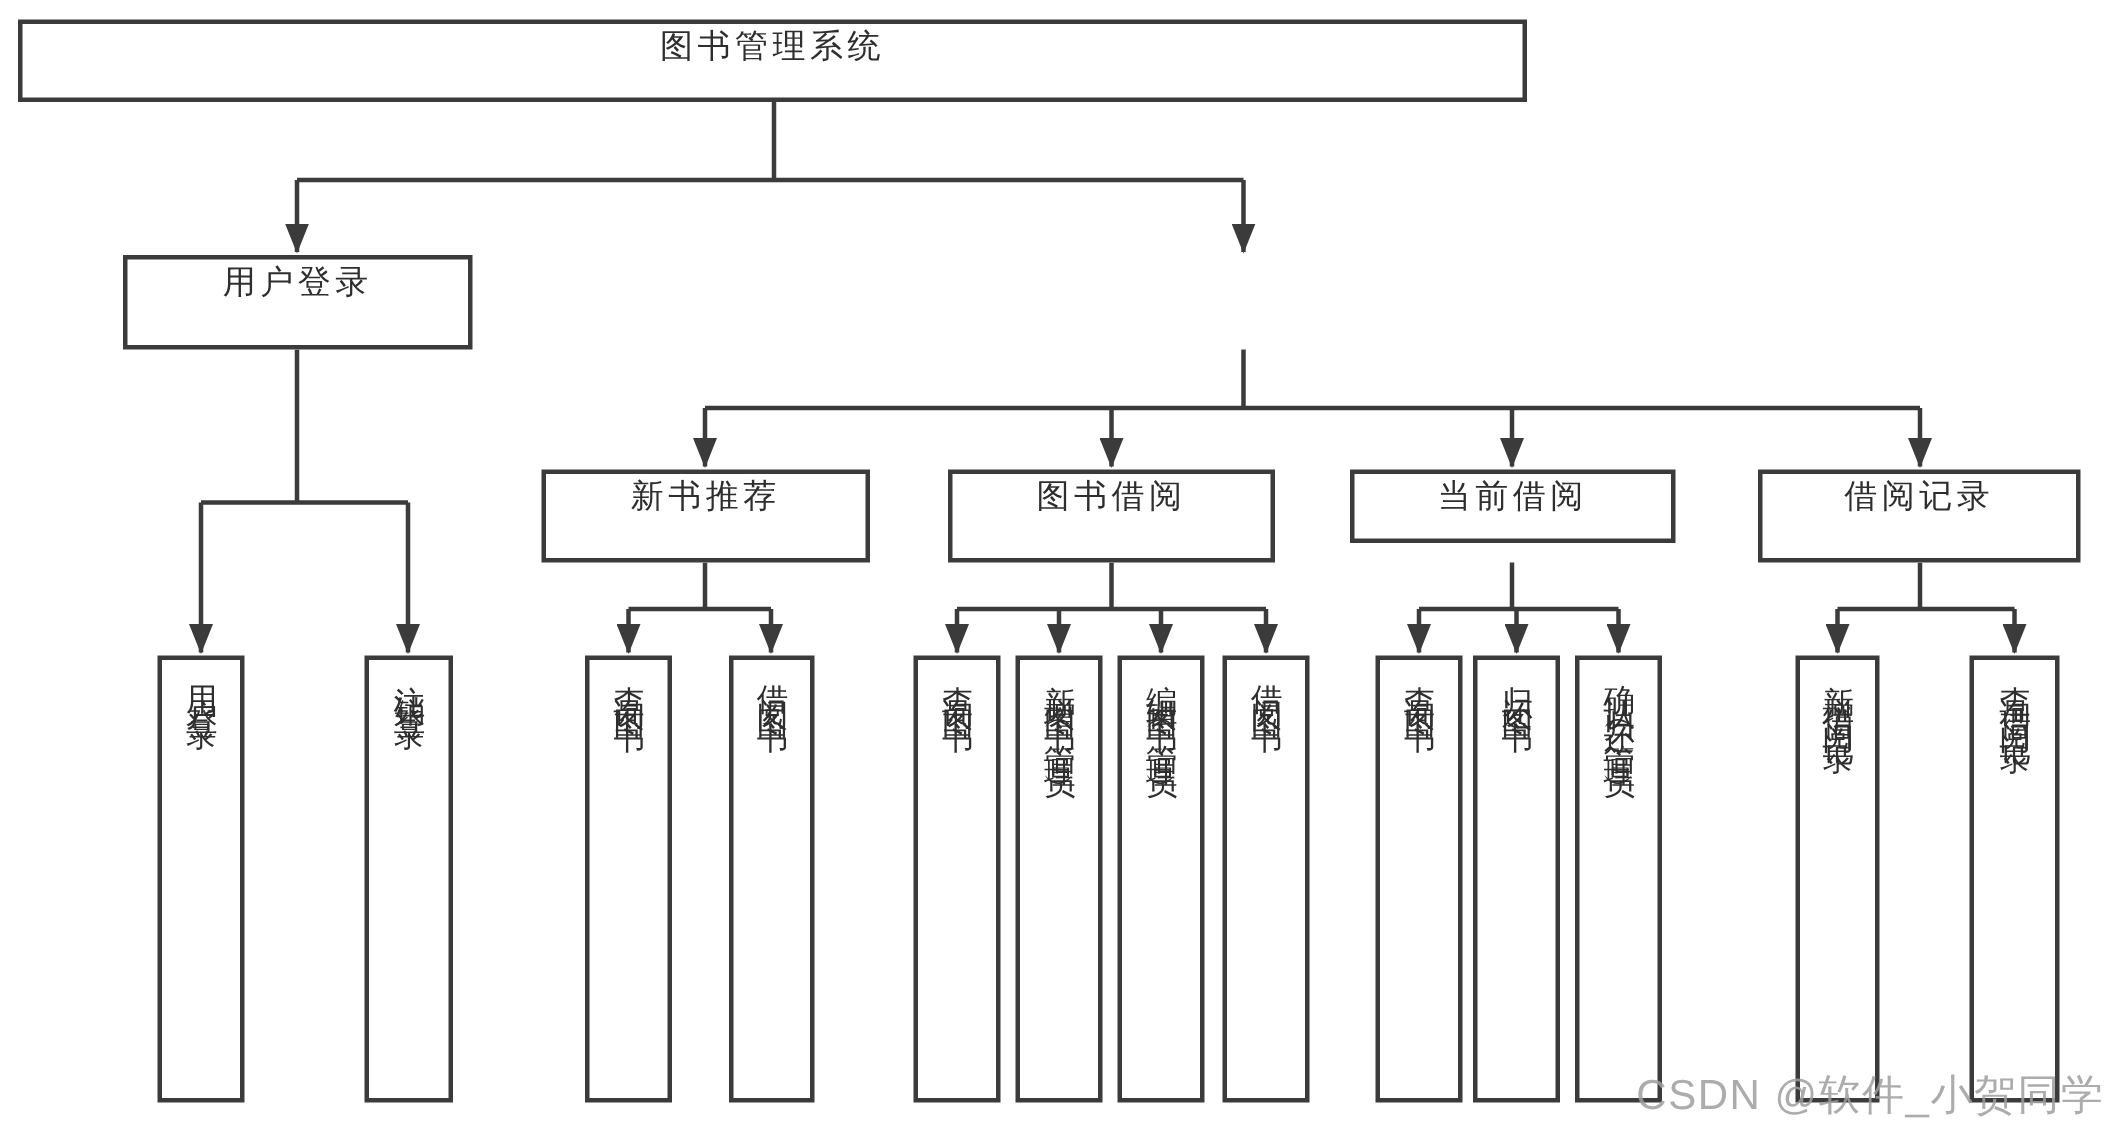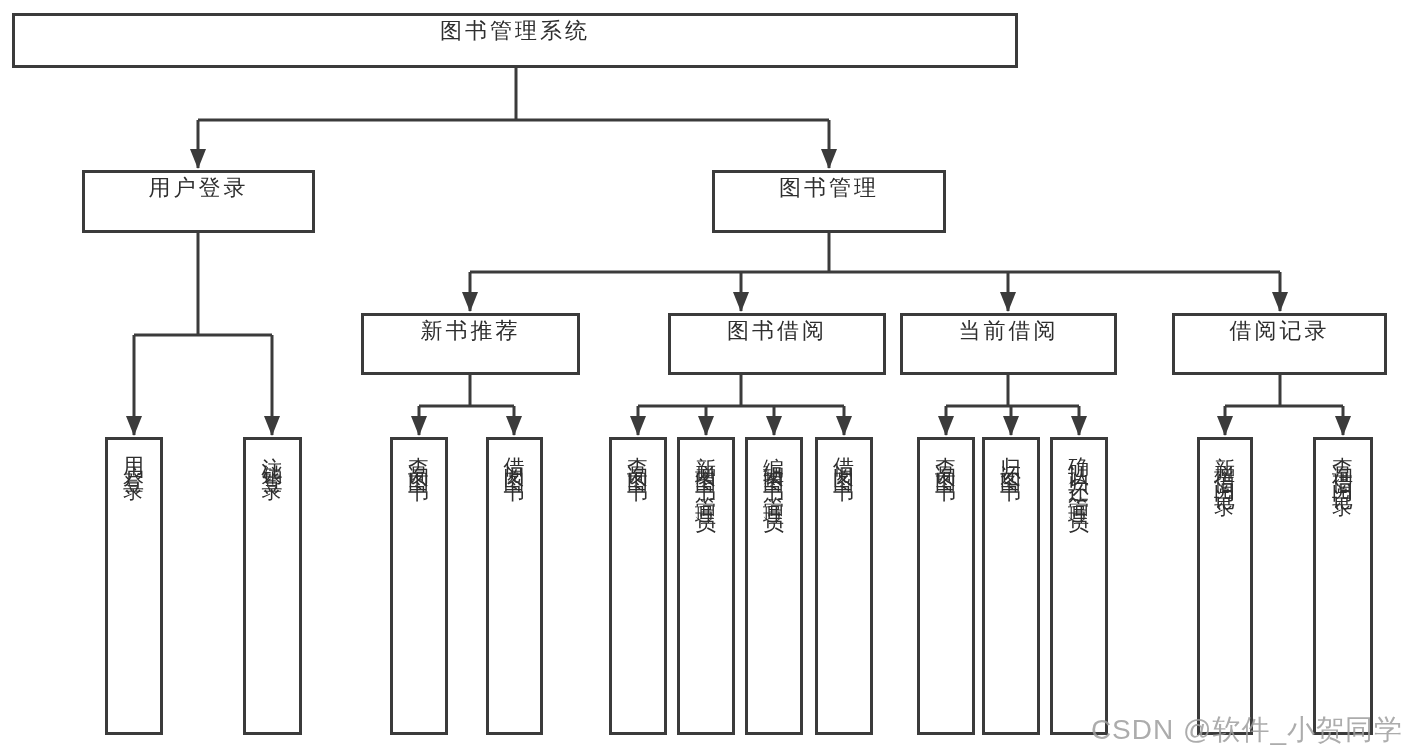--- a/index.html
+++ b/index.html
@@ -120,31 +120,28 @@
     </g>
   </svg>
 
   <div class="node" style="left:12px; top:13px; width:1006px; height:55px;">
     <span class="hlabel">图书管理系统</span>
   </div>
 
   <div class="node" style="left:82px; top:170px; width:233px; height:63px;">
     <span class="hlabel">用户登录</span>
   </div>
-  <div class="node" style="left:712px; top:170px; width:234px; height:63px;">
-    <span class="hlabel">图书管理</span>
-  </div>
 
   <div class="node" style="left:361px; top:313px; width:219px; height:62px;font-family:Liberation Mono, monospace;">
     <span class="hlabel">新书推荐</span>
   </div>
-  <div class="node" style="left:632px; top:313px; width:218px; height:62px;margin-left:36px;">
+  <div class="node" style="left:632px; top:313px; width:218px; height:62px;">
     <span class="hlabel">图书借阅</span>
   </div>
-  <div class="node" style="left:900px; top:313px; width:217px; height:62px;">
+  <div class="node" style="left:900px; top:313px; width:217px; height:49px;">
     <span class="hlabel">当前借阅</span>
   </div>
   <div class="node" style="left:1172px; top:313px; width:215px; height:62px;">
     <span class="hlabel">借阅记录</span>
   </div>
 
   <div class="node" style="left:105px; top:437px; width:58px; height:298px;">
     <span class="vlabel">用户登录</span>
   </div>
   <div class="node" style="left:243px; top:437px; width:59px; height:298px;">

